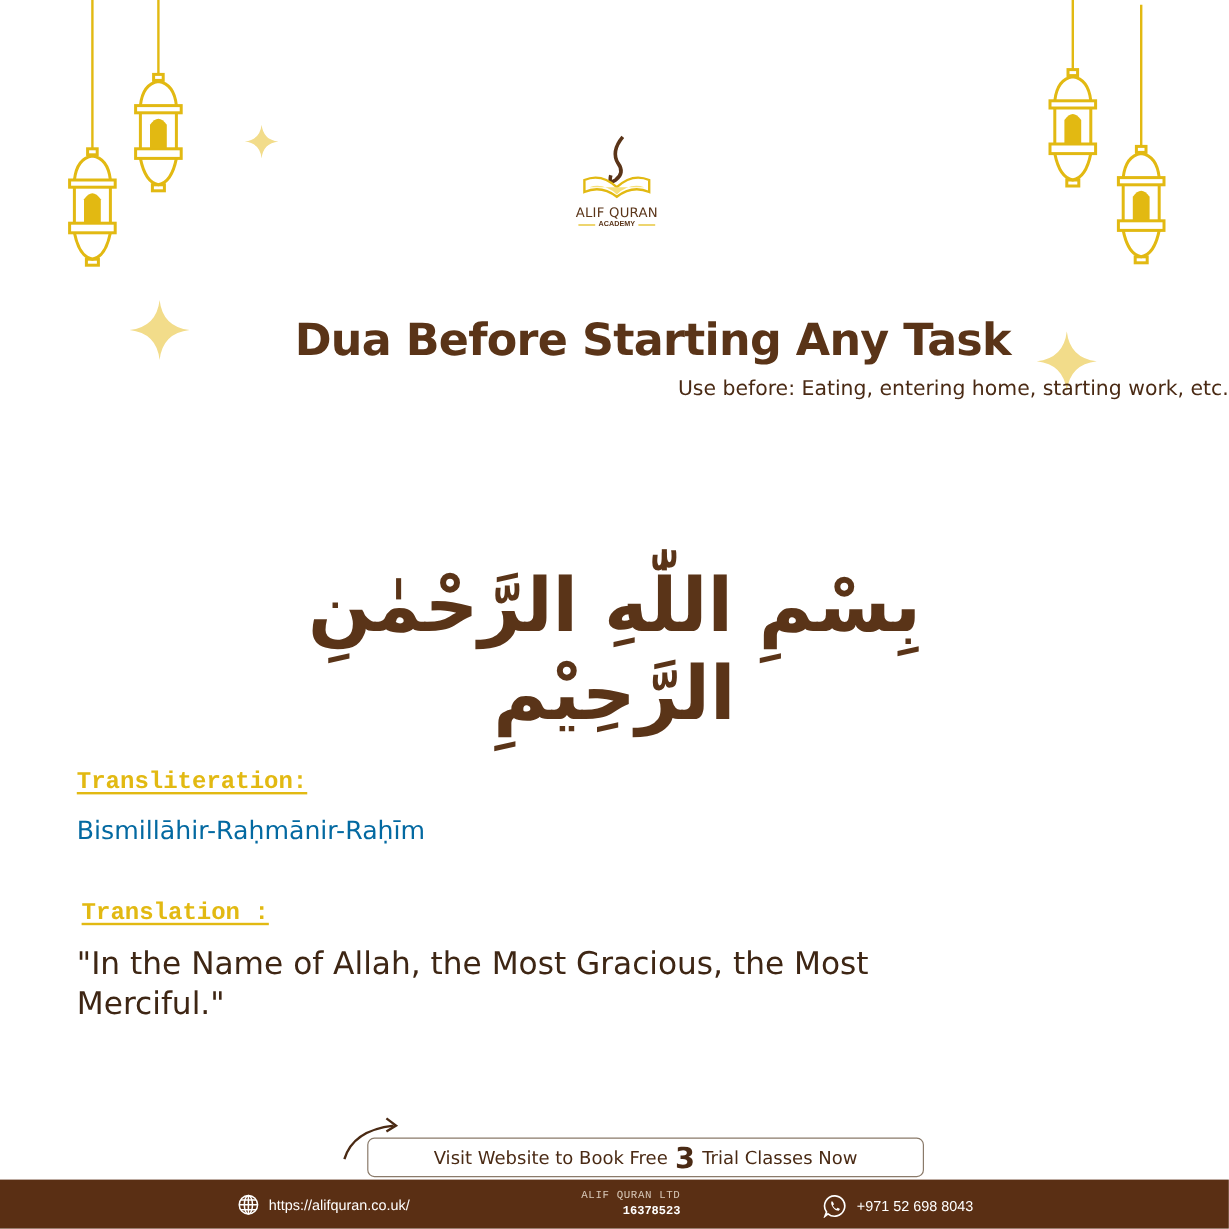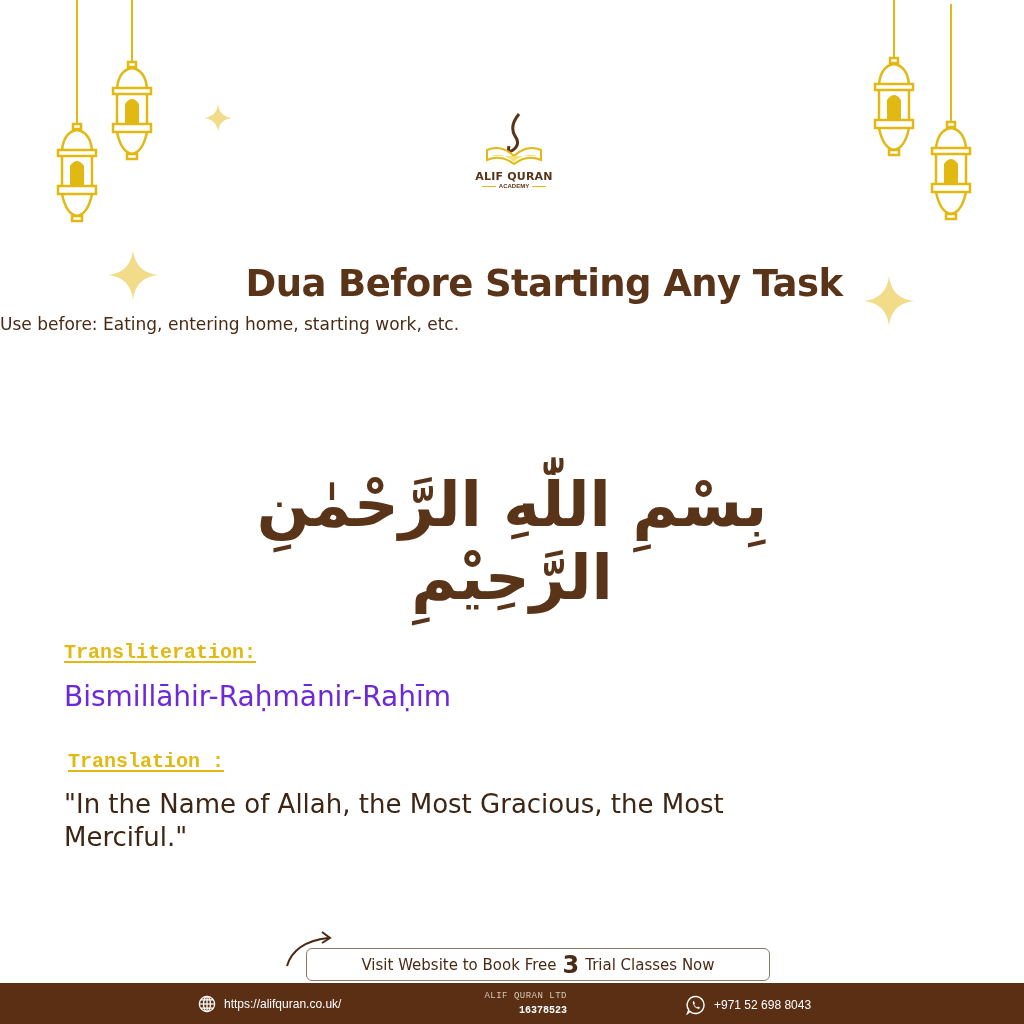--- a/index.html
+++ b/index.html
@@ -2,29 +2,29 @@
 <html><head>
 <meta charset="utf-8">
 <style>
   html, body { margin:0; padding:0; }
   body { width:1024px; height:1024px; background:#ffffff; position:relative; overflow:hidden;
          font-family:"Liberation Sans", sans-serif; color:#4a2a14; }
   .abs { position:absolute; }
   .lantern svg { display:block; }
   .sparkle svg { display:block; }
   #logo { left:472px; top:112px; width:84px; text-align:center; }
-  #logo .name { font-family:"DejaVu Sans", sans-serif; font-weight:bold; font-size:11px; color:#5a3418; letter-spacing:0.2px; margin-top:-2px; }
+  #logo .name { font-family:"DejaVu Sans", sans-serif; font-weight:normal; font-size:11px; color:#5a3418; letter-spacing:0.2px; margin-top:-2px; }
   #logo .sub { font-size:6px; color:#5a3418; font-weight:bold; display:flex; align-items:center; justify-content:center; gap:3px; }
   #logo .sub i { display:inline-block; width:14px; height:1px; background:#e2b912; }
   #title { left:0; width:1024px; top:262px; text-align:center; font-family:"DejaVu Sans", sans-serif; font-weight:bold; font-size:37px; color:#5a3418; letter-spacing:-0.6px;padding-left:32px; }
-  #subtitle { left:0; width:1024px; top:314px; text-align:left; font-family:"DejaVu Sans", sans-serif; font-size:17px; color:#4a2a14; }
+  #subtitle { left:0; width:1024px; top:314px; text-align:right; font-family:"DejaVu Sans", sans-serif; font-size:17px; color:#4a2a14; }
   #arabic { left:180px; width:664px; top:468px; text-align:center; font-family:"DejaVu Sans", sans-serif; font-size:62px; color:#5a3418; direction:rtl; font-weight:bold; }
   .label { font-family:Liberation Mono, monospace; font-weight:bold; font-size:20px; color:#e2b912; text-decoration:underline; text-underline-offset:3px; }
   #translit-label { left:64px; top:641px; }
-  #translit { left:64px; top:680px; font-family:"DejaVu Sans", sans-serif; font-size:28px; color:#6d28d9;text-align:right; }
+  #translit { left:64px; top:680px; font-family:"DejaVu Sans", sans-serif; font-size:21px; color:#0369a1;text-align:right; }
   #transl-label { left:68px; top:750px; }
   #transl { left:64px; top:788px; width:760px; font-family:"DejaVu Sans", sans-serif; font-size:26px; line-height:33px; color:#3e2614; }
   #cta { left:306px; top:948px; width:464px; height:33px; border:1px solid #8a7a6a; border-radius:6px; background:#fff;
          display:flex; align-items:center; justify-content:center; gap:6px; font-family:"DejaVu Sans", sans-serif; font-size:15px; color:#4a2a14; box-sizing:border-box; }
   #cta .num { font-weight:bold; font-size:24px; color:#4a2a14; }
   #arrow { left:284px; top:930px; }
   #footer { left:0; top:983px; width:1024px; height:41px; background:#5a2f14; color:#fff;padding-left:48px; }
   #footer .web { position:absolute; left:198px; top:12px; display:flex; align-items:center; gap:8px; font-size:12px; }
   #footer .mid { position:absolute; left:461px; width:106px; top:8px; text-align:right;font-family:Liberation Mono, monospace; }
   #footer .mid .a { font-size:9px; color:#d8c8b8; letter-spacing:0.5px; }

